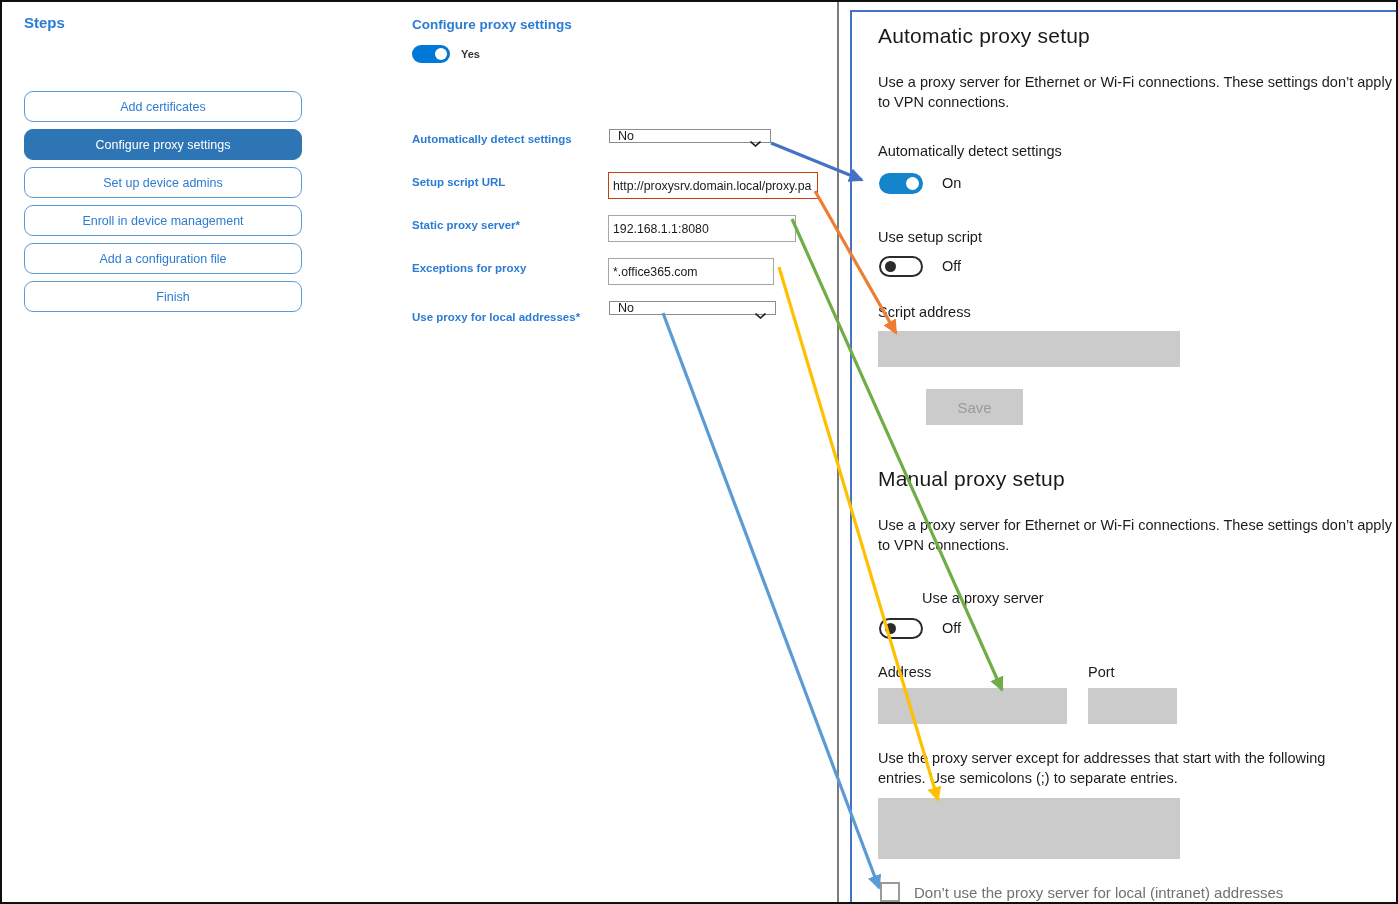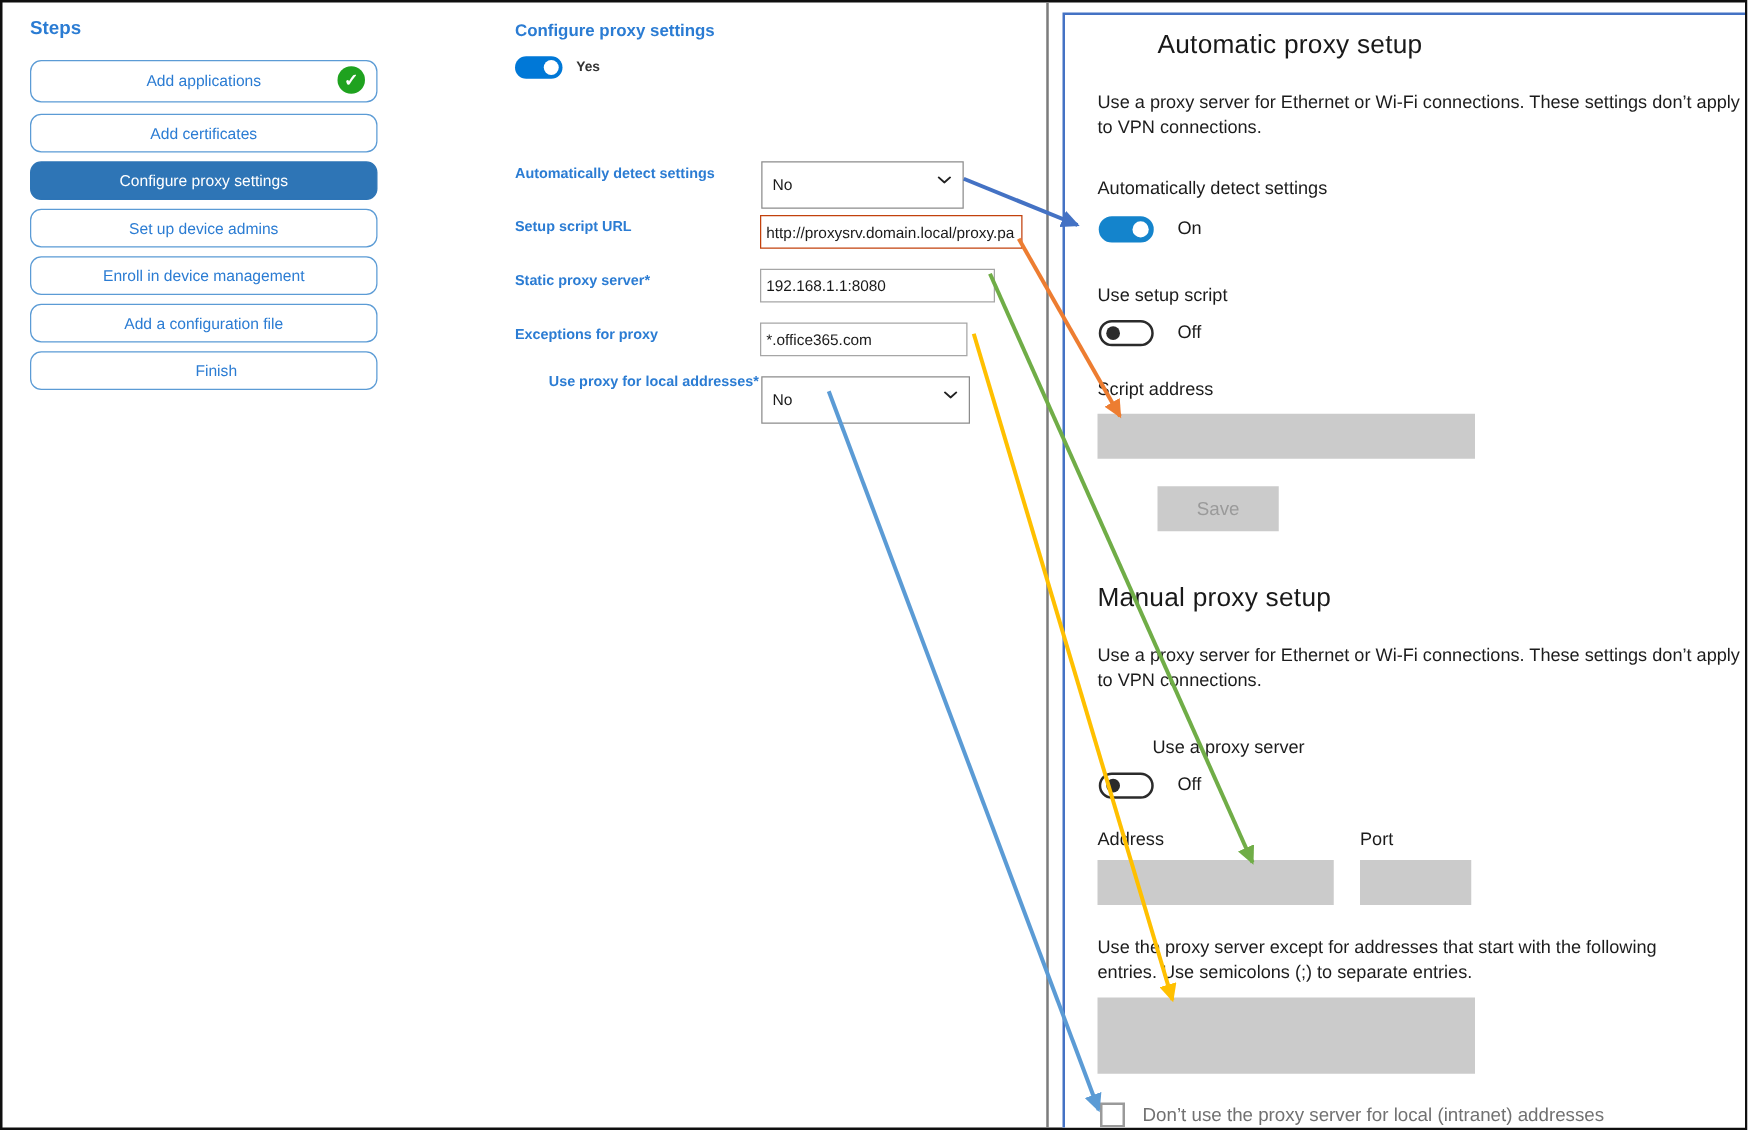--- a/index.html
+++ b/index.html
@@ -38,24 +38,24 @@
   .toggle { position:absolute; border-radius:999px; cursor:pointer; }
   .toggle .knob { position:absolute; border-radius:50%; background:#fff; }
   .tg-yes { left:410px; top:43px; width:38px; height:18px; background:#0078D7; }
   .tg-yes .knob { width:12px; height:12px; right:3px; top:3px; }
   .tg-yes-label { position:absolute; left:459px; top:46px; font-size:11px; color:#333; font-weight:bold; }
 
   .f-label {
     position:absolute; left:410px; width:195px;
     font-size:11.5px; font-weight:bold; color:#2B7CD3;
   }
-  .fl0{top:131px;} .fl1{top:174px;} .fl2{top:217px;} .fl3{top:260px;} .fl4{top:298px;margin-left:27px;}
+  .fl0{top:131px;} .fl1{top:174px;} .fl2{top:217px;} .fl3{top:260px;} .fl4{top:309px;}
 
   .dropdown {
-    position:absolute; height:38px; background:#fff; border:1px solid #8c8c8c;
+    position:absolute; height:14px; background:#fff; border:1px solid #8c8c8c;
     display:flex; align-items:center; padding:0 8px; font-size:12.5px; color:#1a1a1a;
     cursor:pointer;
   }
   .dropdown svg { position:absolute; right:9px; top:11px; }
   .dd0 { left:607px; top:127px; width:162px; }
   .dd1 { left:607px; top:299px; width:167px; }
 
   .txt {
     position:absolute; height:27px; background:#fff; border:1px solid #a6a6a6;
     font-size:12.3px; color:#1a1a1a; padding:0 4px;
@@ -68,21 +68,21 @@
   
   .divider { position:absolute; left:835px; top:0; width:2px; height:904px; background:#7c7c7c; }
   .panel {
     position:absolute; left:848px; top:8px; width:560px; height:910px;
     border:2px solid #4472C4; background:#fff;
   }
   .p-abs { position:absolute; }
   .p-heading { font-size:21px; font-weight:300; color:#191919; letter-spacing:0.2px; }
   .p-desc { font-size:14.5px; color:#1c1c1c; line-height:1.38; }
   .p-label { font-size:14.5px; color:#1b1b1b; }
-  .h1 { left:876px; top:22px;margin-left:48px; }
+  .h1 { left:876px; top:22px; }
   .d1 { left:876px; top:70px; width:516px; }
   .l-autodetect { left:876px; top:141px; }
   .tg-on  { left:877px; top:171px; width:44px; height:21px; background:#1484CC; }
   .tg-on .knob { width:13px; height:13px; right:4px; top:4px; }
   .s-on  { left:940px; top:173px; }
   .l-setupscript { left:876px; top:227px; }
   .tg-off1 { left:877px; top:254px; width:44px; height:21px; background:#fff; border:2px solid #2b2b2b; }
   .tg-off1 .knob, .tg-off2 .knob { width:11px; height:11px; left:4px; top:3px; background:#2b2b2b; }
   .s-off1 { left:940px; top:256px; }
   .l-scriptaddr { left:876px; top:302px; }
@@ -113,24 +113,20 @@
   
   #arrows-svg { position:absolute; left:0; top:0; width:1398px; height:904px; pointer-events:none; z-index:10; }
 </style>
 </head>
 <body>
 
 <div id="app">
 
   <div class="steps-title">Steps</div>
 
-  <button class="step-btn b0">
-    <span>Add applications</span>
-    <span class="check">✓</span>
-  </button>
   <button class="step-btn b1">
     <span>Add certificates</span>
   </button>
   <button class="step-btn b2 selected">
     <span>Configure proxy settings</span>
   </button>
   <button class="step-btn b3">
     <span>Set up device admins</span>
   </button>
   <button class="step-btn b4">

